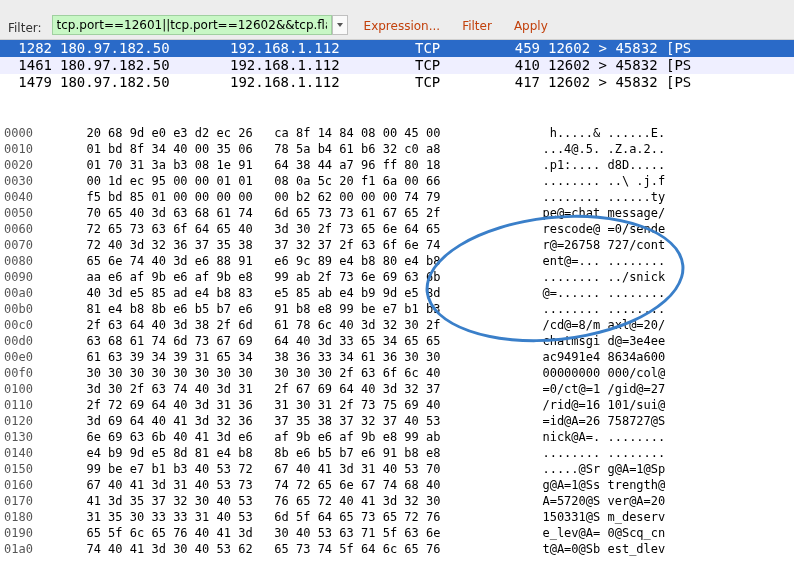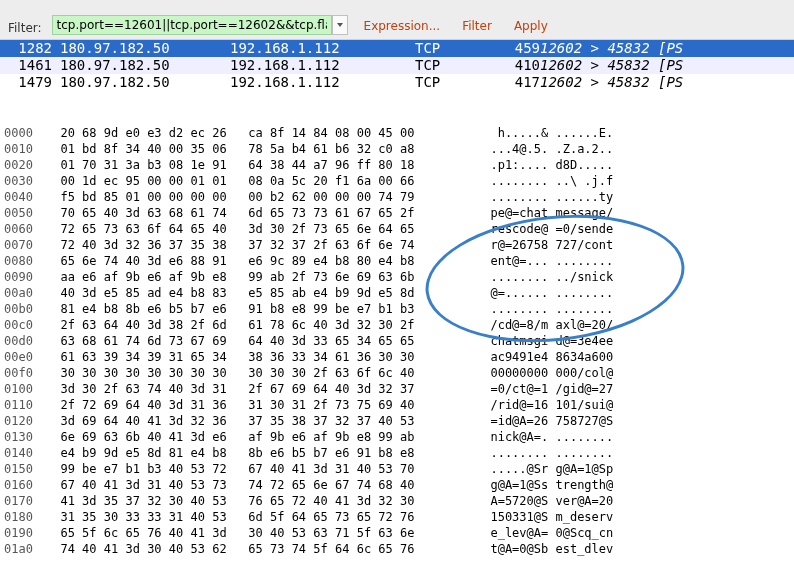--- a/index.html
+++ b/index.html
@@ -66,32 +66,32 @@
 }
 .packet-row.plain {
   background: #fff;
 }
 .col-no { width: 60px; text-align: right; padding-right: 8px; }
 .col-time { width: 110px; }
 .col-src { width: 170px; }
 .col-dst { width: 185px; }
 .col-proto { width: 85px; }
 .col-len { width: 40px; text-align: right; }
-.col-info { flex: 1; overflow: hidden; font-style: italic; }
+.col-info { flex: 1; padding-left: 8px; overflow: hidden; }
 .hex-pane {
   font-family: "DejaVu Sans Mono", monospace;
   font-size: 12px;
   background: #fff;
   color: #000;
   padding: 2px 4px;
   line-height: 16px;
   white-space: pre;
   position: relative;
 }
-.hex-line { display: flex; height: 16px; }
+.hex-line { display: flex; height: 16px; gap: 26px; }
 .hex-off { width: 42px; color: #555; }
 .hex-bytes { width: 430px; }
 .hex-ascii { flex: 1; }
 .annotation {
   position: absolute;
   left: 425px;
   top: 125px;
   width: 260px;
   height: 125px;
   border: 3px solid #3a7fc9;

